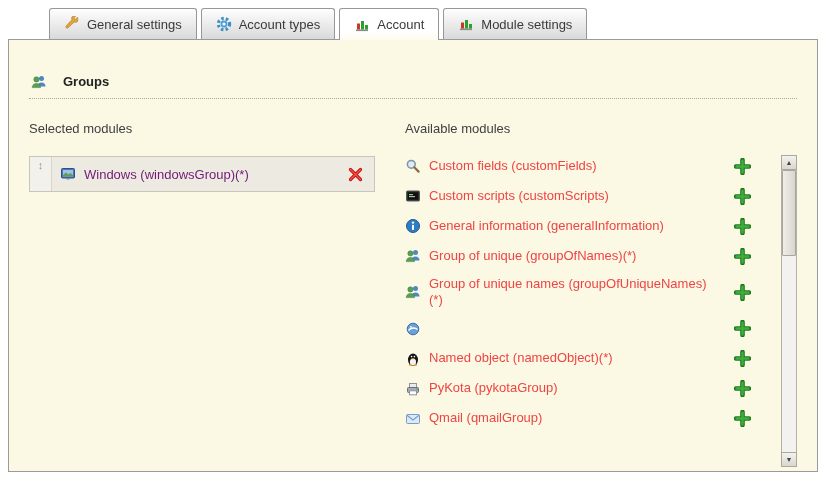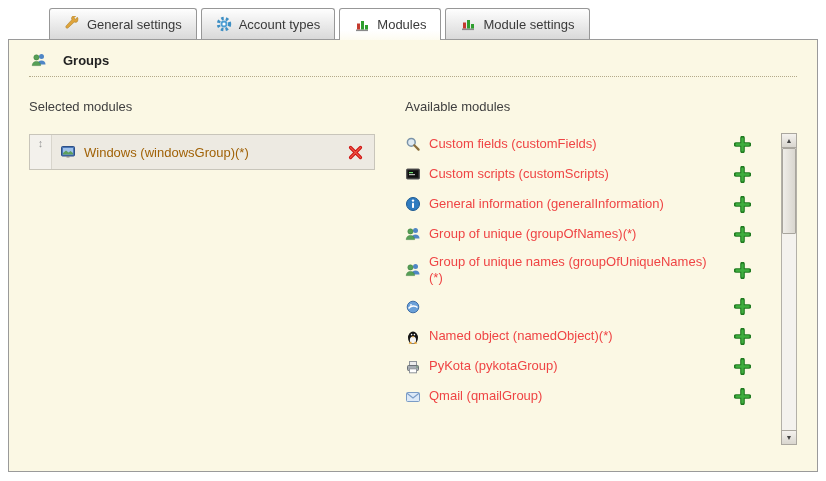--- a/index.html
+++ b/index.html
@@ -30,22 +30,22 @@
   .ticon { width:16px; height:16px; display:inline-block; flex:0 0 16px; }
   .ticon svg { display:block; }
   
   .panel {
     margin:0 8px; height:433px;
     border:1px solid #9a9a9a;
     background:#fbf8e4;
     padding:0 20px; position:relative; z-index:1;
   }
   .section-head {
-    display:flex; align-items:flex-end; gap:8px;
-    padding:12px 2px 8px 2px;
+    display:flex; align-items:flex-start; gap:8px;
+    padding:34px 2px 8px 2px;
     border-bottom:1px dotted #b3aa8a;
     font-weight:bold; color:#222;
   }
   .cols { display:flex; margin-top:16px; }
   .col-left { width:346px; margin-right:30px; flex:0 0 346px; }
   .col-right { flex:1; position:relative; padding-right:46px; }
   .col-head { margin:6px 0 20px 0; color:#404040; }
   
   .sel-row {
     display:flex; align-items:center;
@@ -53,21 +53,21 @@
     background:#edeae2; border:1px solid #c8c5ba;
     padding-right:10px;
   }
   .drag-cell {
     width:22px; align-self:stretch;
     display:flex; justify-content:center; align-items:flex-start;
     padding-top:2px; color:#999; font-size:11px;
     cursor:grab; background:rgba(255,255,255,0.35);
     border-right:1px solid #d8d5cc; margin-right:8px;
   }
-  .sel-label { flex:1; color:#a16207; }
+  .sel-label { flex:1; color:#701a75; }
   .icn { width:16px; height:16px; display:inline-block; flex:0 0 16px; margin-right:8px; }
   .icn svg { display:block; }
   .iconbtn {
     background:none; border:none; padding:0; margin:0;
     width:17px; height:17px; cursor:pointer; flex:0 0 17px;
   }
   .iconbtn svg { display:block; }
   
   .arow { display:flex; align-items:center; margin-bottom:10px; min-height:20px; }
   .albl { max-width:282px; color:#ef4444; line-height:1.25; }
@@ -118,21 +118,21 @@
   </div>
   <div class="tab active">
     <span class="ticon">
       <svg width="16" height="16" viewBox="0 0 16 16">
           <rect x="2" y="12.5" width="12" height="1.6" fill="#8a8a8a"></rect>
           <rect x="3" y="6.5" width="3" height="6" fill="#c43a2e"></rect>
           <rect x="7" y="4" width="3" height="8.5" fill="#2e9e2e"></rect>
           <rect x="11" y="8" width="3" height="4.5" fill="#2e9e2e"></rect>
         </svg>
     </span>
-    <span>Modules</span>
+    <span>Account</span>
   </div>
   <div class="tab">
     <span class="ticon">
       <svg width="16" height="16" viewBox="0 0 16 16">
           <rect x="2" y="12.5" width="12" height="1.6" fill="#8a8a8a"></rect>
           <rect x="3" y="6.5" width="3" height="6" fill="#c43a2e"></rect>
           <rect x="7" y="4" width="3" height="8.5" fill="#2e9e2e"></rect>
           <rect x="11" y="8" width="3" height="4.5" fill="#2e9e2e"></rect>
         </svg>
     </span>

